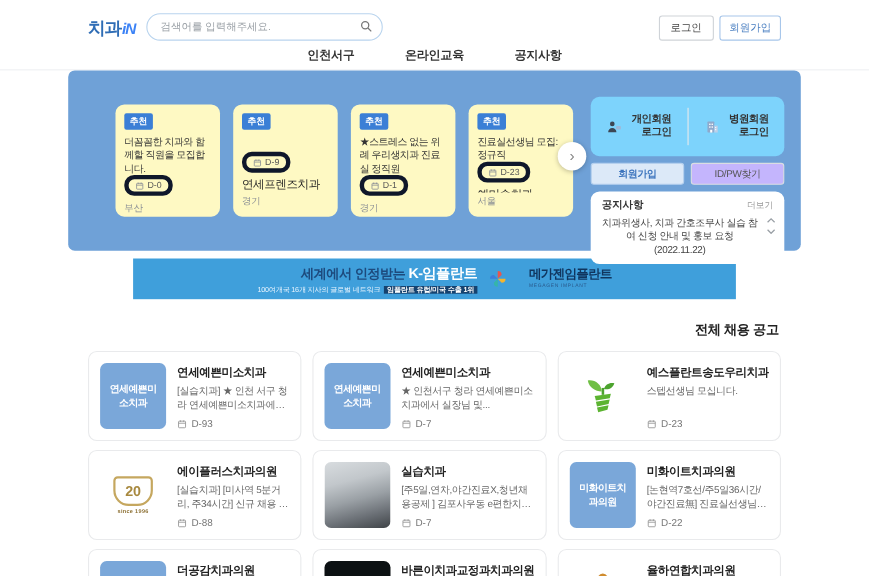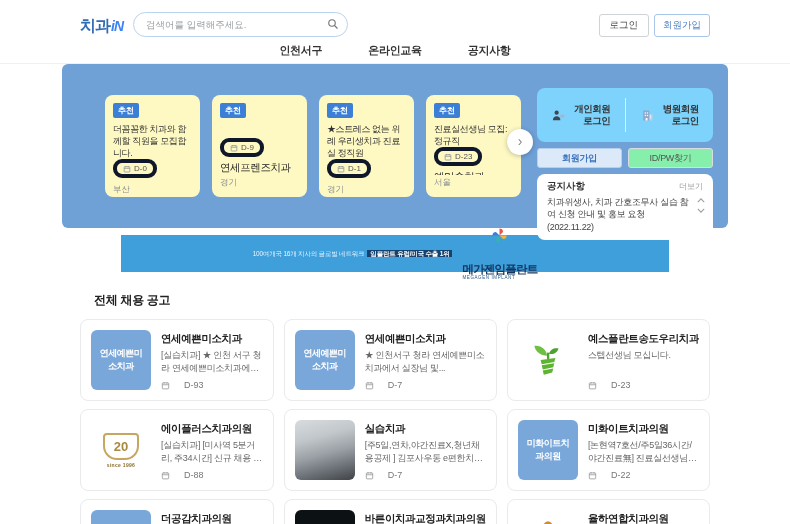--- a/index.html
+++ b/index.html
@@ -44,47 +44,47 @@
   
   .side { position:absolute; left:475px; top:24px; width:176px; display:flex; flex-direction:column; gap:6px; }
   .login-card { background:#7dd3fc; border-radius:8px; height:54px; display:flex; align-items:stretch;text-align:right; }
   .login-half { flex:1; display:flex; align-items:center; justify-content:center; gap:6px; cursor:pointer; }
   .login-half .lbl { font-size:9.5px; font-weight:700; color:#333; line-height:1.3; width:38px; letter-spacing:-0.5px; }
   .login-divider { width:1px; background:#e8eaec; margin:10px 0; }
   .side-btns { display:flex; gap:6px; }
   .side-btn { flex:1; height:20px; font-size:9px; display:flex; align-items:center; justify-content:center;
     border-radius:3px; cursor:pointer; font-family:inherit; letter-spacing:-0.3px; }
   .side-btn.signup { background:#dcE9f8; border:1px solid #b5d0ee; color:#3c74bd; font-weight:600; }
-  .side-btn.findpw { background:#86efac; border:1px solid #d9dde2; color:#555; }
+  .side-btn.findpw { background:#c4b5fd; border:1px solid #d9dde2; color:#555; }
   .notice-card { background:#fff; border-radius:8px; padding:6px 10px 7px; position:relative; }
   .notice-head { display:flex; justify-content:space-between; align-items:center; }
   .notice-title { font-size:9.5px; font-weight:700; color:#333; }
   .notice-more { font-size:8px; color:#999; cursor:pointer; }
-  .notice-text { margin-top:3px; font-size:9px; color:#444; line-height:1.38; padding-right:14px; letter-spacing:-0.3px; cursor:pointer; }
+  .notice-text { margin-top:3px; font-size:9px; color:#444; line-height:1.38; padding-right:14px; letter-spacing:-0.3px; cursor:pointer;text-align:center; }
   .notice-arrows { position:absolute; right:8px; top:24px; display:flex; flex-direction:column; gap:5px; }
   .notice-arrows button { background:none; border:none; padding:0; line-height:0; cursor:pointer; }
 
   
   .banner { width:548px; height:37px; margin:7px auto 0; background:#3f9fdb; display:flex;
     align-items:center; justify-content:center; gap:10px; cursor:pointer; }
   .bn-left { text-align:right; }
   .bn-line1 { font-size:12px; color:#1d4a7d; font-weight:600; letter-spacing:-0.5px; }
   .bn-line1 b { color:#fff; font-size:13px; font-weight:800; }
   .bn-line2 { margin-top:1px; font-size:6.5px; color:#eaf5ff; letter-spacing:-0.2px; }
   .bn-line2 .hl { background:#15426f; color:#fff; padding:0 3px; margin-left:3px; font-weight:600; }
-  .bn-brand { display:flex; align-items:center; gap:20px;flex-direction:column; }
+  .bn-brand { display:flex; align-items:center; gap:20px; }
   .bn-brand-txt { display:flex; flex-direction:column; line-height:1; }
   .bn-name { font-size:11.5px; font-weight:800; color:#10355e; letter-spacing:-0.8px; }
   .bn-sub { font-size:4.5px; color:#2a598c; letter-spacing:0.6px; margin-top:1px; }
   .bn-right { font-size:11px; color:#12406e; letter-spacing:-0.5px; font-weight:500; }
   .bn-right b { font-weight:800; color:#0c2f57; font-size:11.5px; }
 
   
   .jobs { width:630px; margin:20px auto 0; }
-  .jobs-title { font-size:12px; font-weight:700; color:#222; margin:0 14px 10px; letter-spacing:-0.3px; }
+  .jobs-title { font-size:12px; font-weight:700; color:#222; margin:0 2px 10px; letter-spacing:-0.3px;text-align:right; }
   .jobs-grid { display:grid; grid-template-columns:repeat(3,1fr); gap:8px 10px; }
   .jcard { background:#fff; border:1px solid #e9eaec; border-radius:8px; padding:10px; height:82px;
     display:flex; gap:10px; cursor:pointer; }
   .logo-sq { width:60px; height:60px; border-radius:6px; overflow:hidden; flex:none;
     display:flex; align-items:center; justify-content:center; background:#fff; }
   .logo-sq.logo-text { background:#7aa7d9; }
   .logo-sq.logo-braces { background:#0c1113; }
   .lv { display:none; }
   .logo-text .lv-text { display:flex; align-items:center; justify-content:center; text-align:center;
     font-size:9px; color:#fff; font-weight:600; line-height:1.45; padding:0 5px; word-break:break-all; letter-spacing:-0.5px; }
@@ -95,21 +95,21 @@
   .b20-cap { margin-top:2px; font-size:5px; font-weight:700; color:#8a6d2f; letter-spacing:.3px; }
   .logo-photo .lv-photo { display:block; width:60px; height:60px;
     background:linear-gradient(165deg,#d8dcdf 0%,#c2c7cb 30%,#9aa0a5 55%,#6b7076 78%,#3f4347 100%); }
   .logo-braces .lv-braces { display:block; }
   .logo-flower .lv-flower { display:block; }
   .jbody { flex:1; min-width:0; display:flex; flex-direction:column; }
   .jtitle { margin-top:2px; font-size:10.5px; font-weight:700; color:#222; letter-spacing:-0.4px;
     white-space:nowrap; overflow:hidden; text-overflow:ellipsis; }
   .jdesc { margin-top:3px; font-size:9px; color:#666; line-height:1.45; letter-spacing:-0.3px;
     display:-webkit-box; -webkit-line-clamp:2; -webkit-box-orient:vertical; overflow:hidden; }
-  .jdday { margin-top:auto; display:flex; align-items:center; gap:14px; font-size:9px; color:#777; }
+  .jdday { margin-top:auto; display:flex; align-items:center; gap:4px; font-size:9px; color:#777; }
 </style>
 </head>
 <body>
 
 <div class="header">
   <div class="logo">
     <span>치과</span>
     <span class="accent">iN</span>
   </div>
   <div class="search-wrap">
@@ -254,20 +254,21 @@
               <path d="M1 1l4 4 4-4" fill="none" stroke="#9aa0a6" stroke-width="1.4"></path>
             </svg>
         </button>
       </div>
     </div>
   </div>
 </div>
 
 <div class="banner">
   <div class="bn-left">
+    <div class="bn-line1"><span>세계에서 인정받는 </span><b>K-임플란트</b></div>
     <div class="bn-line2"><span>100여개국 16개 지사의 글로벌 네트워크</span><span class="hl">임플란트 유럽/미국 수출 1위</span></div>
   </div>
   <div class="bn-brand">
     <svg viewBox="0 0 24 24" width="17" height="17">
         <path d="M12 12 12 2A5 5 0 0 1 17 7Z" fill="#e8564f"></path>
         <path d="M12 12 22 12A5 5 0 0 1 17 17Z" fill="#f5b52e"></path>
         <path d="M12 12 12 22A5 5 0 0 1 7 17Z" fill="#35b5a9"></path>
         <path d="M12 12 2 12A5 5 0 0 1 7 7Z" fill="#3d7edb"></path>
       </svg>
     <div class="bn-brand-txt">

